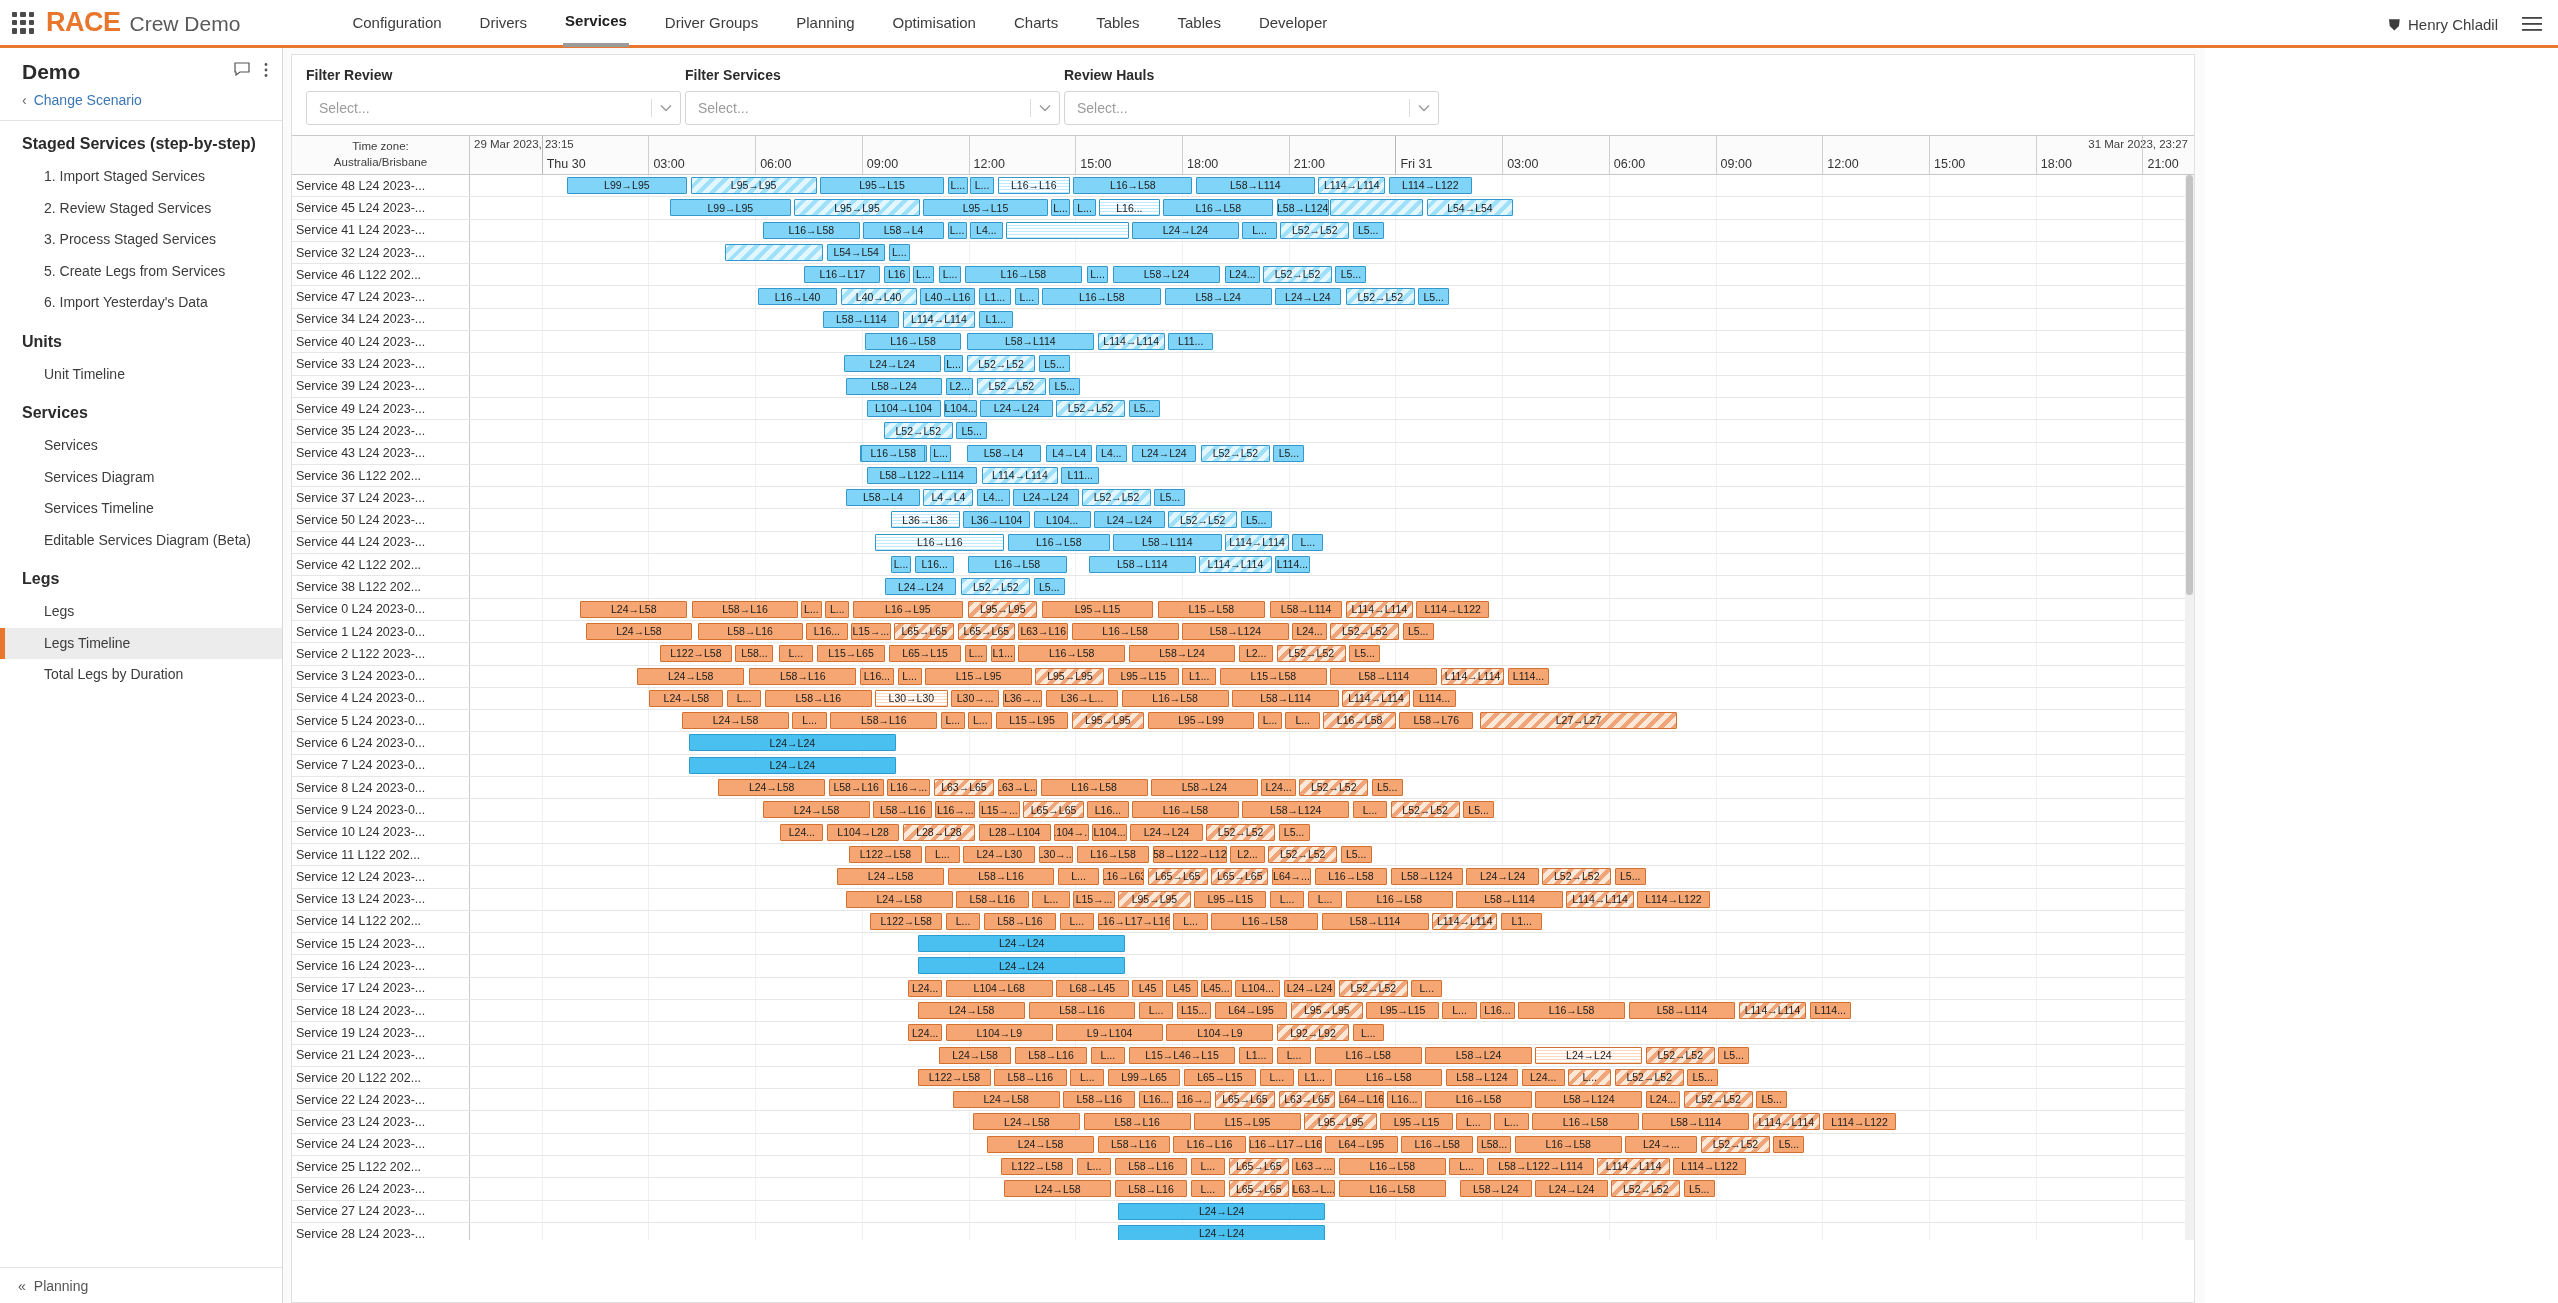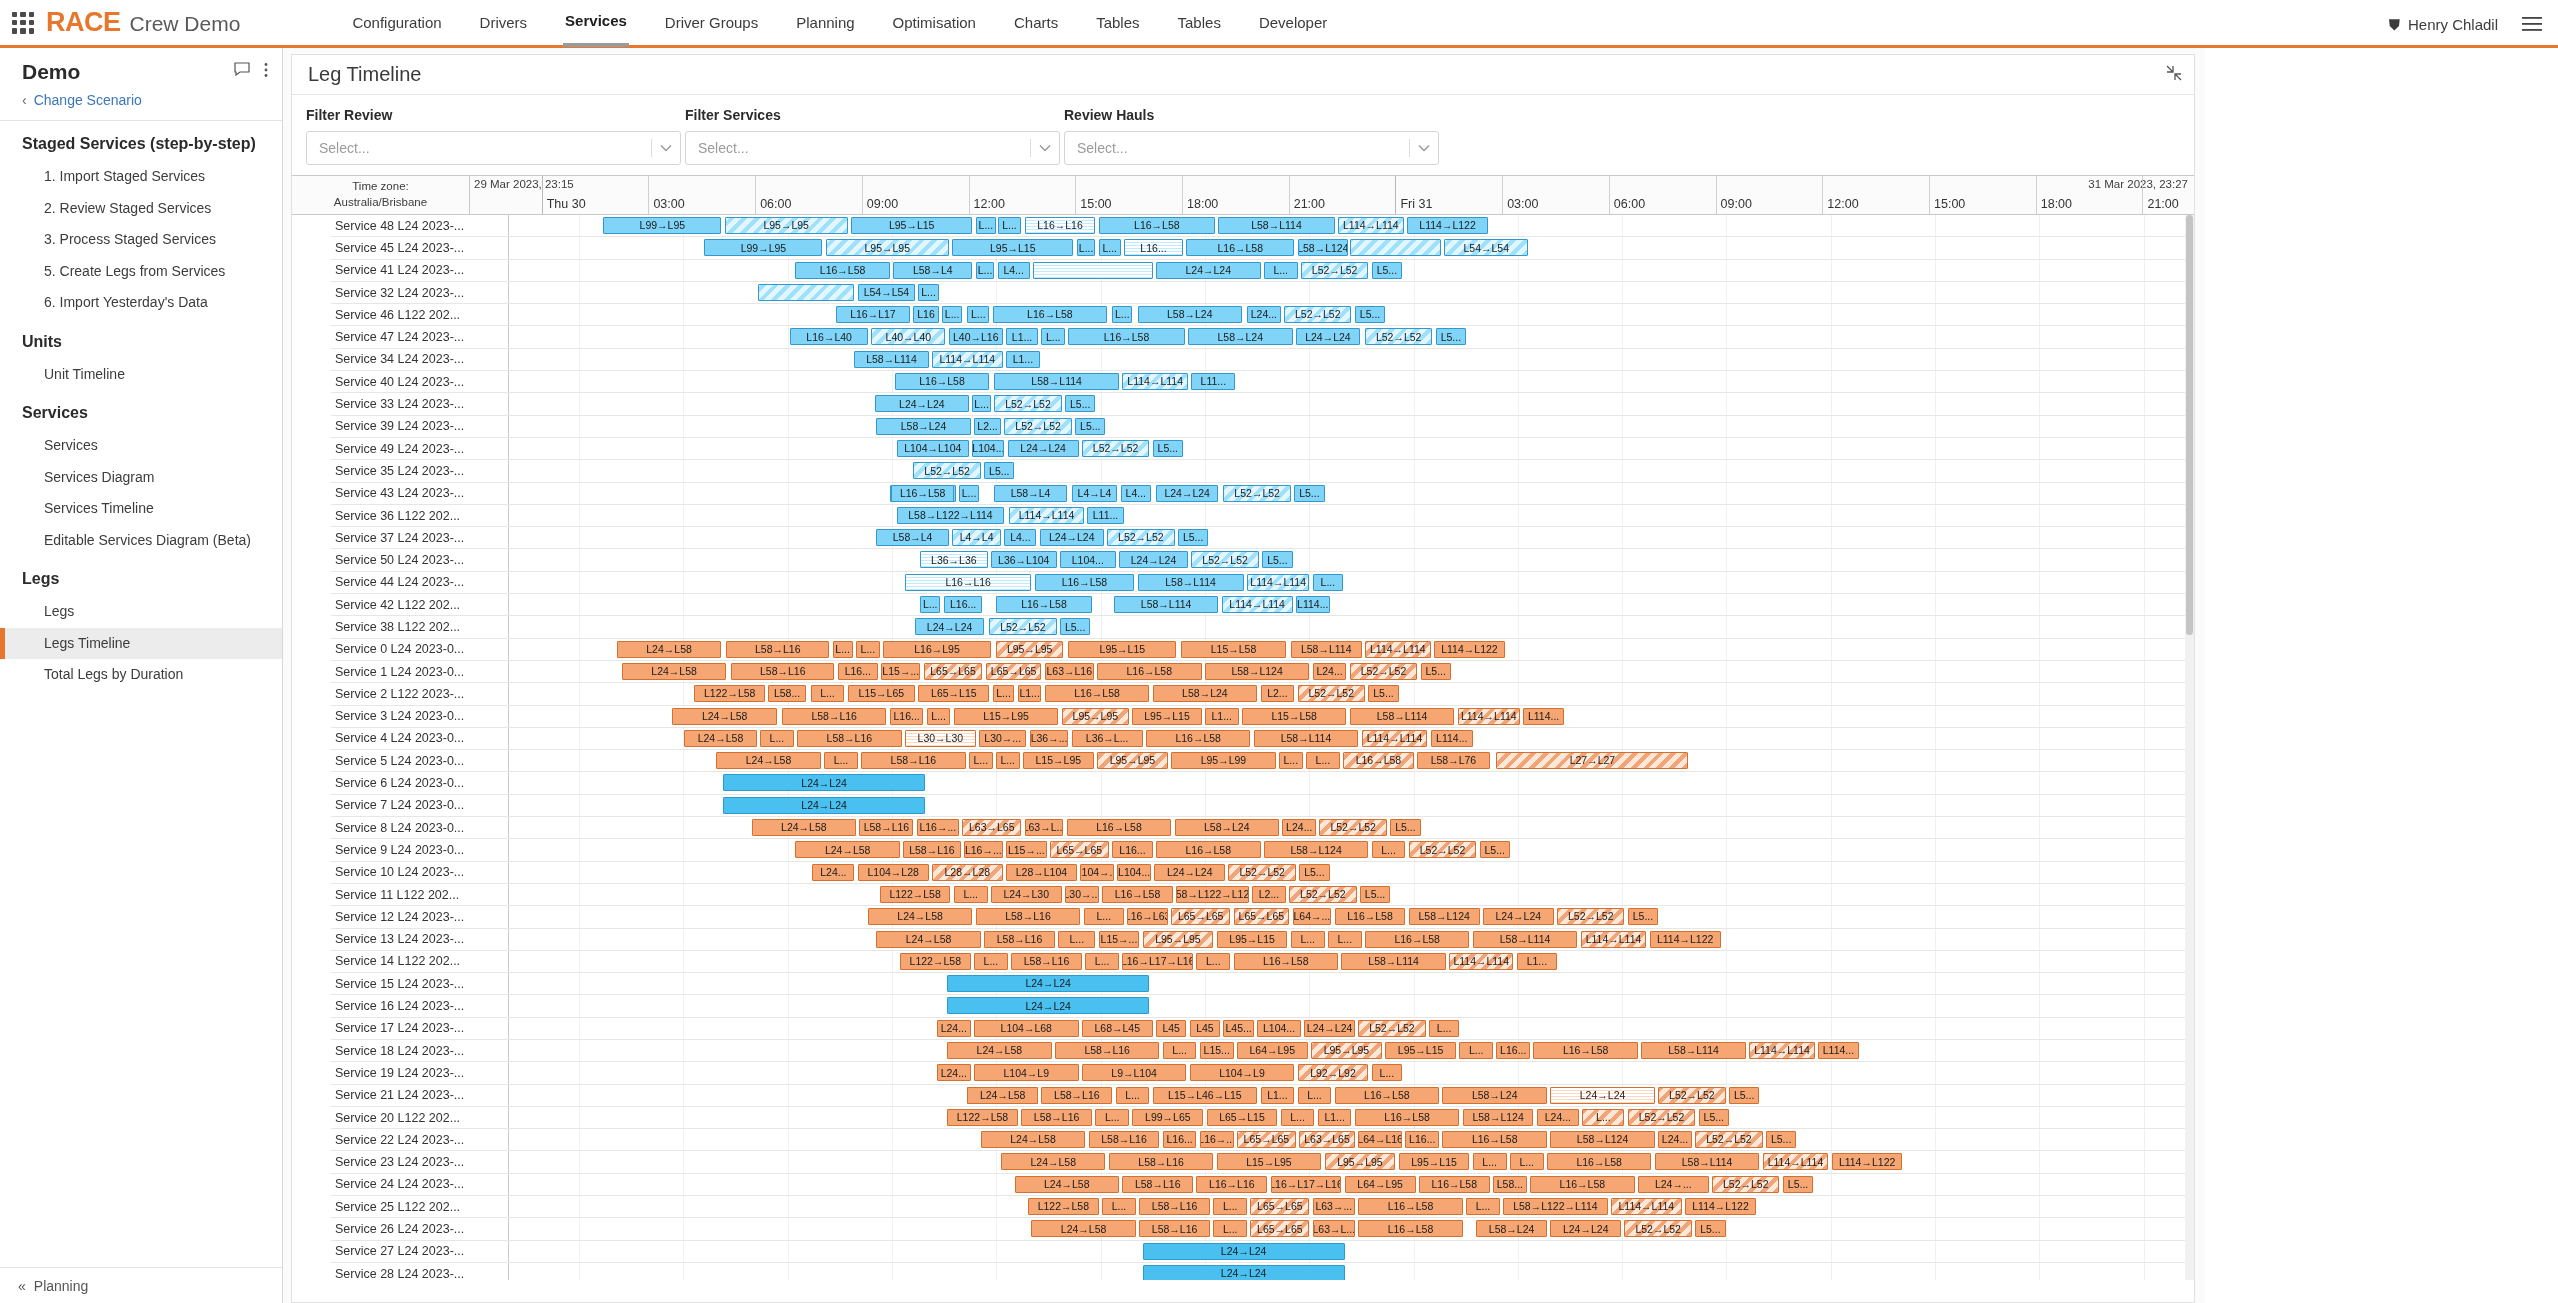--- a/index.html
+++ b/index.html
@@ -183,21 +183,20 @@
   }
   .tick.major { border-left: 1px solid #b8b8b8; }
   .tick .lbl {
     position: absolute; left: 4px; bottom: 3px;
     font-size: 12.5px; color: #333; white-space: nowrap;
   }
   #tl-body {
     position: relative;
     height: 1065px;
     overflow: hidden;
-    margin-left: 39px;
   }
   .row {
     display: flex; height: 22.3px; position: relative;
     border-bottom: 1px solid #e6e6e6;
   }
   .row .rowlabel {
     width: 178px; min-width: 178px;
     border-right: 1px solid #c9c9c9;
     font-size: 12.5px; color: #333;
     padding-left: 4px; display: flex; align-items: center;
@@ -341,29 +340,20 @@
         <div class="sb-item">Total Legs by Duration</div>
       </div>
     <div id="collapse">
       <span>«</span>
       <span>Planning</span>
     </div>
   </aside>
 
   <main id="content">
     <section id="card">
-      <div id="card-header">
-        <span id="card-title">Leg Timeline</span>
-        <span id="expand-icon">
-          <svg width="16" height="16" viewBox="0 0 16 16">
-              <path d="M1 1 L7 7 M7 1 L7 7 L1 7" stroke="#555" stroke-width="1.3" fill="none"></path>
-              <path d="M15 15 L9 9 M9 15 L9 9 L15 9" stroke="#555" stroke-width="1.3" fill="none"></path>
-            </svg>
-        </span>
-      </div>
       <div id="filters">
           <div class="filter-group">
             <div class="filter-label">Filter Review</div>
             <div class="select-box">
               <span class="ph">Select...</span>
               <span class="sep"></span>
               <span class="caret"><svg width="12" height="8" viewBox="0 0 12 8">
                   <path d="M1 1.5 L6 6.5 L11 1.5" stroke="#999" stroke-width="1.4" fill="none"></path>
                 </svg></span>
             </div>

